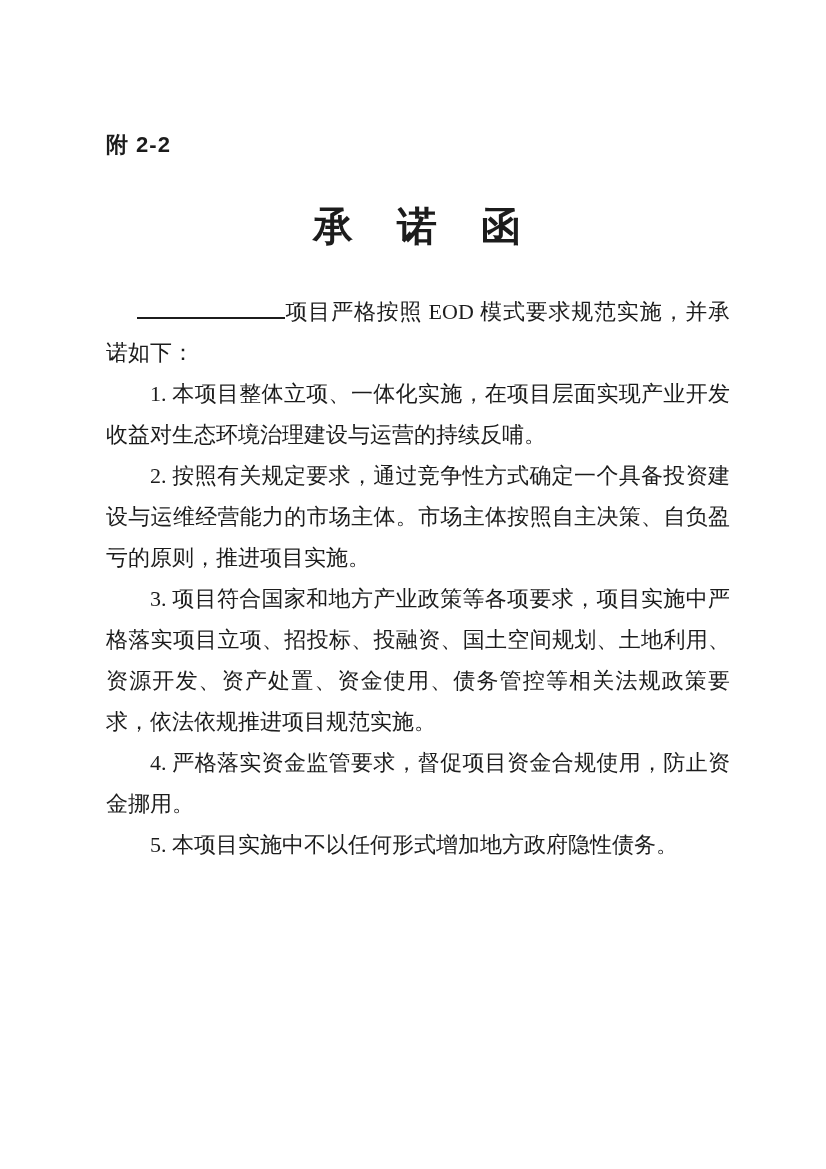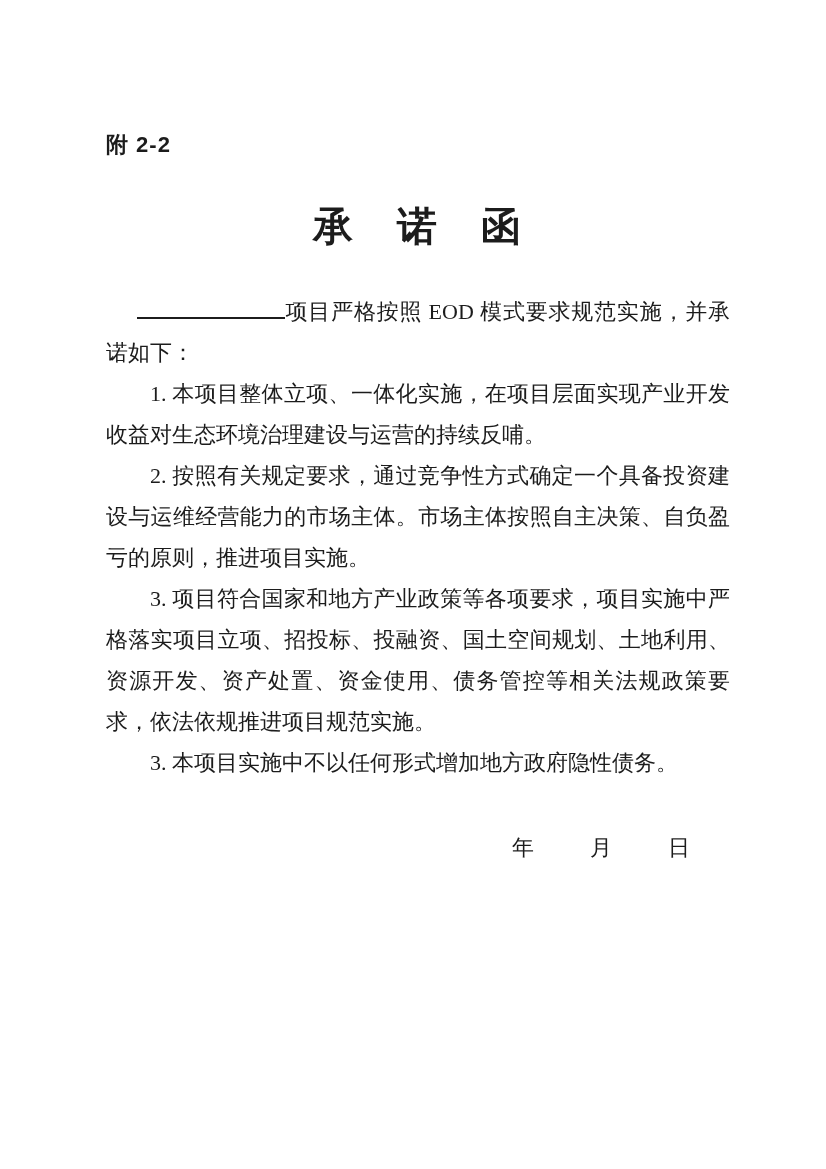--- a/index.html
+++ b/index.html
@@ -103,22 +103,23 @@
   <div class="body-text">
 
     <p class="para-intro"><span class="blank-underline"></span><span>项目严格按照 EOD 模式要求规范实施，并承诺如下：</span></p>
 
     <p class="para-item">1. 本项目整体立项、一体化实施，在项目层面实现产业开发收益对生态环境治理建设与运营的持续反哺。</p>
 
     <p class="para-item">2. 按照有关规定要求，通过竞争性方式确定一个具备投资建设与运维经营能力的市场主体。市场主体按照自主决策、自负盈亏的原则，推进项目实施。</p>
 
     <p class="para-item">3. 项目符合国家和地方产业政策等各项要求，项目实施中严格落实项目立项、招投标、投融资、国土空间规划、土地利用、资源开发、资产处置、资金使用、债务管控等相关法规政策要求，依法依规推进项目规范实施。</p>
 
+    <p class="para-item">4. 严格落实资金监管要求，督促项目资金合规使用，防止资金挪用。</p>
 
-    <p class="para-item">3. 本项目实施中不以任何形式增加地方政府隐性债务。</p>
+    <p class="para-item">5. 本项目实施中不以任何形式增加地方政府隐性债务。</p>
 
   </div>
 
 
   <div class="date-line">
     <span>年</span>
     <span>月</span>
     <span>日</span>
   </div>
 

